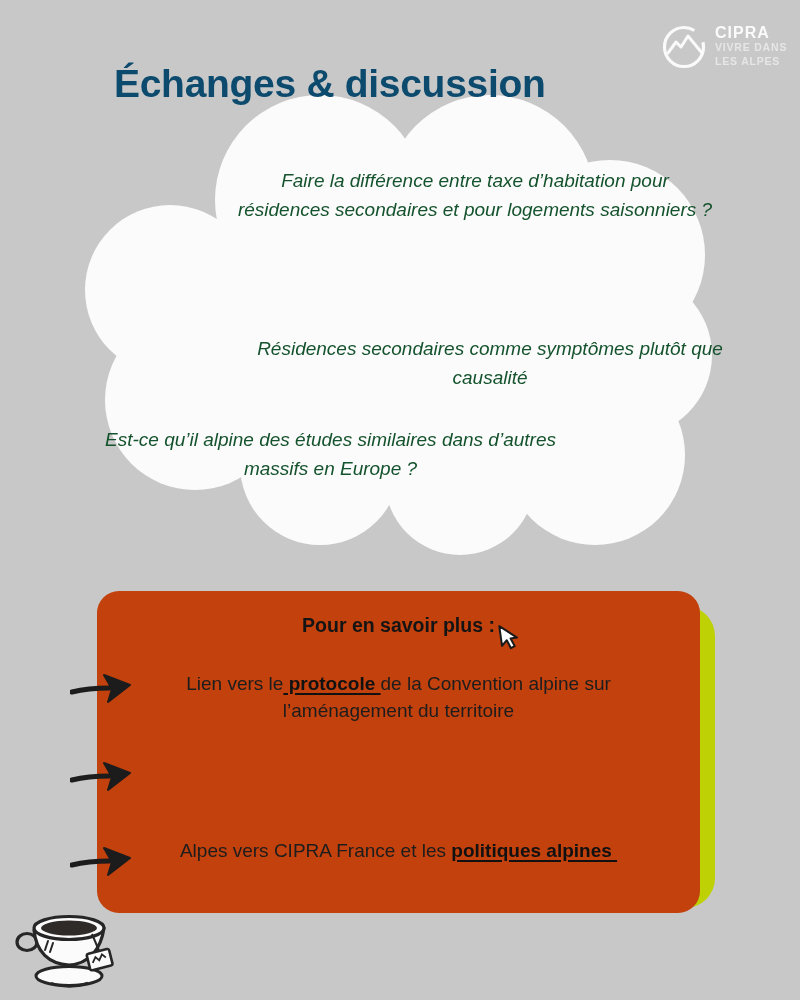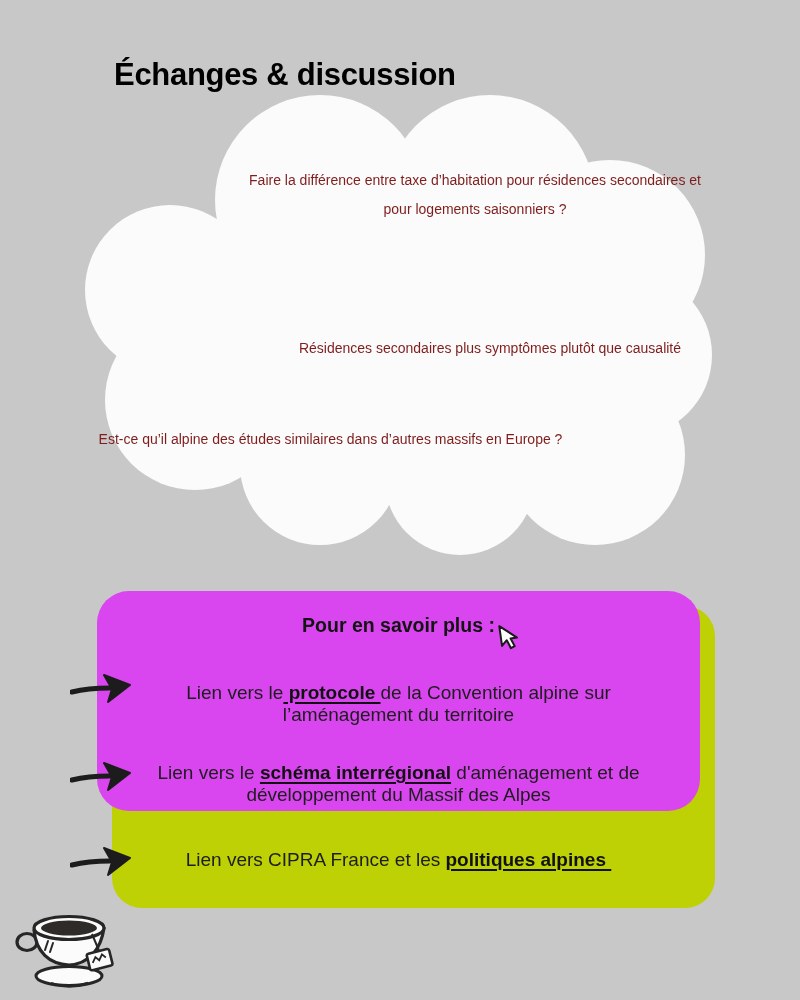--- a/index.html
+++ b/index.html
@@ -5,62 +5,63 @@
   html,body { margin:0; padding:0; }
   .canvas {
     position: relative;
     width: 800px; height: 1000px;
     background: #c9c8c8;
     overflow: hidden;
     font-family: "Liberation Sans", sans-serif;
   }
   .page-title {
     position: absolute; left: 114px; top: 36px;
-    font-size: 31px; font-weight: 800; color: #000000;
+    font-size: 39px; font-weight: 800; color: #0c4a6e;
     letter-spacing: -0.3px;
     font-family: "Liberation Sans", sans-serif;
   }
   
   .logo { position: absolute; left: 661px; top: 24px; display: flex; gap: 8px; align-items: center; }
   .logo-text { display: flex; flex-direction: column; line-height: 13px; }
   .logo-name { font-size: 16px; font-weight: 700; color: #fbfbfb; letter-spacing: 1px; }
   .logo-tag  { font-size: 10.5px; font-weight: 700; color: rgba(255,255,255,0.55); letter-spacing: 0.8px; margin-top: 2px; }
   .logo-tag2 { margin-top: 1px; }
   
   .cloud-svg { position: absolute; left: 70px; top: 85px; }
   .question {
     position: absolute;
-    font-size: 14px; line-height: 29px;
-    color: #7f1d1d;
+    font-style: italic;
+    font-size: 19px; line-height: 29px;
+    color: #14532d;
   }
   .q1 { left: 235px; top: 166px; width: 480px; text-align: center; }
   .q2 { left: 93px;  top: 256px; width: 430px; text-align: left; }
   .q3 { left: 250px; top: 334px; width: 480px; text-align: center; }
   .q4 { left: 78px;  top: 425px; width: 505px; text-align: center; }
   
   .card-shadow {
     position: absolute; left: 112px; top: 606px;
     width: 603px; height: 302px; border-radius: 30px;
     background: #bdd104;
   }
   .card {
     position: absolute; left: 97px; top: 591px;
-    width: 603px; height: 220px; border-radius: 32px;
-    background: #d946ef;
+    width: 603px; height: 322px; border-radius: 22px;
+    background: #c2410c;
   }
   .card-heading {
     position: absolute; top: 23px; left: 0; width: 100%;
     text-align: center;
     font-size: 19.5px; font-weight: 700; color: #141414;
   }
   .link-line {
     position: absolute; left: 0; right: 0;
-    margin: 12px auto;
+    margin: 0 auto;
     text-align: center;
-    font-size: 19px; line-height: 22px; color: #1d1d1d;
+    font-size: 19px; line-height: 27px; color: #1d1d1d;
   }
   .link1 { top: 79px;  max-width: 500px; }
   .link2 { top: 159px; max-width: 580px; }
   .link3 { top: 246px; max-width: 580px; }
   .hl {
     font-weight: 700;
     text-decoration: underline;
     text-decoration-thickness: 2px;
     text-underline-offset: 3px;
     color: #111;
@@ -88,34 +89,44 @@
       <circle cx="390" cy="395" r="75"></circle>
       <circle cx="250" cy="380" r="80"></circle>
       <circle cx="125" cy="315" r="90"></circle>
       <circle cx="100" cy="205" r="85"></circle>
       <ellipse cx="330" cy="255" rx="240" ry="165"></ellipse>
     </g>
   </svg>
 
   <h1 class="page-title">Échanges &amp; discussion</h1>
 
+  <div class="logo">
+    <svg width="46" height="46" viewBox="0 0 46 46" aria-hidden="true">
+      <circle cx="23" cy="23" r="19.5" fill="none" stroke="#fafafa" stroke-width="3.2" pathLength="100" stroke-dasharray="88 12" stroke-dashoffset="4"></circle>
+      <path d="M7,29 L15,18 L20,23 L27,12 L41,29" fill="none" stroke="#fafafa" stroke-width="3" stroke-linejoin="round" stroke-linecap="round"></path>
+    </svg>
+    <div class="logo-text">
+      <span class="logo-name">CIPRA</span>
+      <span class="logo-tag">VIVRE DANS</span>
+      <span class="logo-tag logo-tag2">LES ALPES</span>
+    </div>
+  </div>
 
   <div class="question q1">Faire la différence entre taxe d’habitation pour résidences secondaires et pour logements saisonniers ?</div>
-  <div class="question q3">Résidences secondaires plus symptômes plutôt que causalité</div>
+  <div class="question q3">Résidences secondaires comme symptômes plutôt que causalité</div>
   <div class="question q4">Est-ce qu’il alpine des études similaires dans d’autres massifs en Europe ?</div>
 
   <div class="card-shadow"></div>
   <div class="card">
     <div class="card-heading">Pour en savoir plus :</div>
 
     <div class="link-line link1"><span>Lien vers le</span><span class="hl">&nbsp;protocole&nbsp;</span><span>de la Convention alpine sur l’aménagement du territoire</span></div>
 
-    <div class="link-line link2"><span>Lien vers le </span><span class="hl">schéma interrégional</span><span> d'aménagement et de développement du Massif des Alpes</span></div>
 
-    <div class="link-line link3"><span>Lien vers CIPRA France et les </span><span class="hl">politiques alpines&nbsp;</span><span></span></div>
+    <div class="link-line link3"><span>Alpes vers CIPRA France et les </span><span class="hl">politiques alpines&nbsp;</span><span></span></div>
   </div>
 
   <svg class="arrow-icon arrow1" width="62" height="30" viewBox="0 0 62 30" aria-hidden="true">
     <path d="M2,18 C14,15 26,14 40,14" fill="none" stroke="#1c1c1c" stroke-width="5" stroke-linecap="round"></path>
     <polygon points="34,1 60,11 38,28 42,15" fill="#1c1c1c" stroke="#1c1c1c" stroke-width="2" stroke-linejoin="round"></polygon>
   </svg>
   <svg class="arrow-icon arrow2" width="62" height="30" viewBox="0 0 62 30" aria-hidden="true">
     <path d="M2,18 C14,15 26,14 40,14" fill="none" stroke="#1c1c1c" stroke-width="5" stroke-linecap="round"></path>
     <polygon points="34,1 60,11 38,28 42,15" fill="#1c1c1c" stroke="#1c1c1c" stroke-width="2" stroke-linejoin="round"></polygon>
   </svg>

